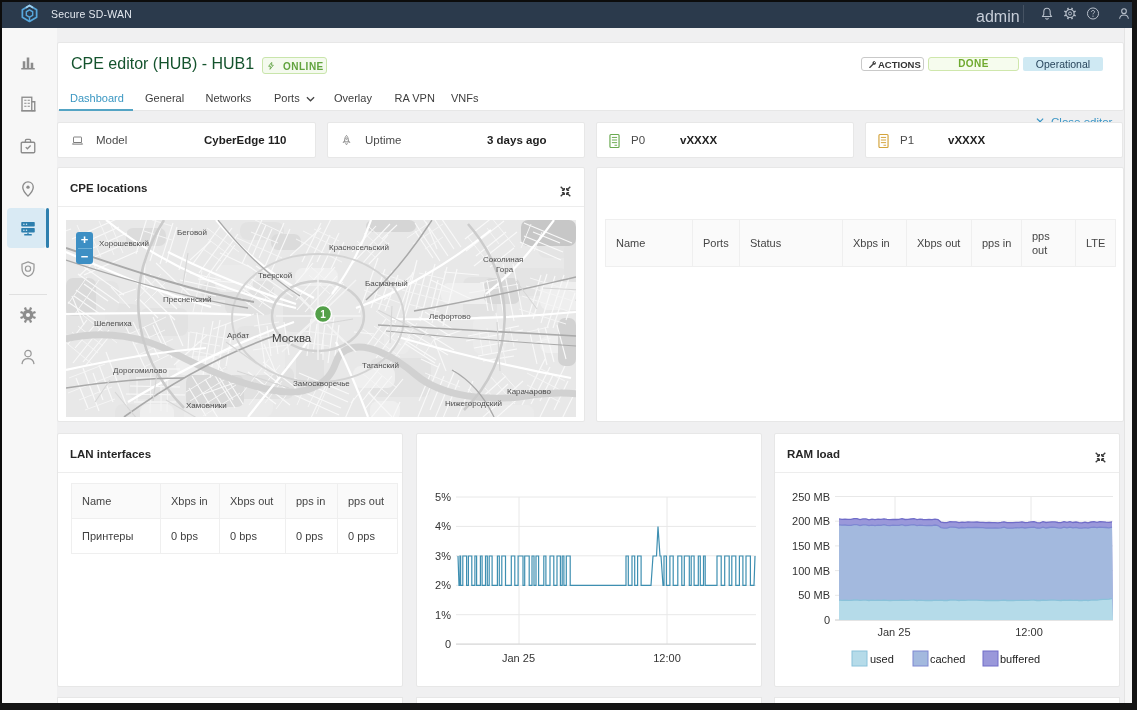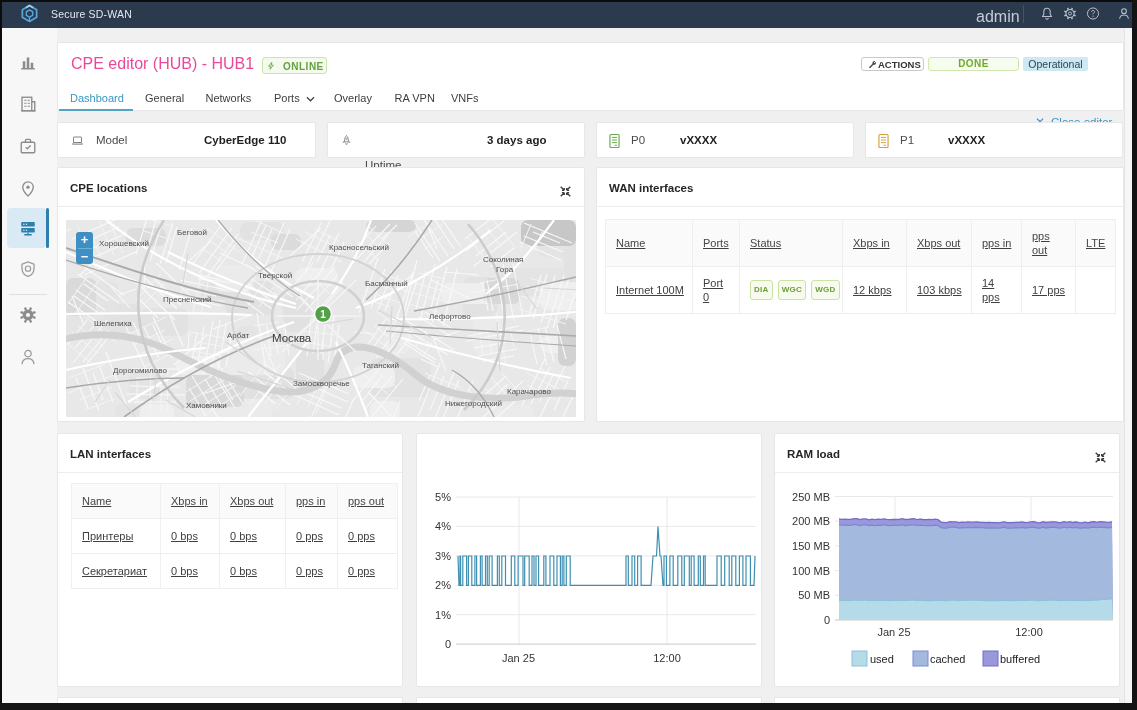--- a/index.html
+++ b/index.html
@@ -18,43 +18,43 @@
 #sidebar { position:absolute; left:0; top:28px; width:57px; height:675px; background:#f7f7f7; z-index:10; }
 #sidebar .sicon { position:absolute; left:19px; }
 #sidebar .active-bg { position:absolute; left:7px; top:180px; width:39px; height:40px; background:#d9eaf4; border-radius:4px; }
 #sidebar .active-bar { position:absolute; left:46px; top:180px; width:3px; height:40px; background:#2d7fae; border-radius:2px; }
 #sidebar .divider { position:absolute; left:9px; top:266px; width:38px; height:1px; background:#e0e0e0; }
 .card { position:absolute; background:#fff; border:1px solid #e7e7e7; border-radius:2px; }
 .card-head { position:relative; height:39px; border-bottom:1px solid #ededed; }
 .card-head .card-title { position:absolute; left:12px; top:14px; font-size:11.5px; font-weight:bold; color:#262626; }
 .expand-ic { position:absolute; right:13px; top:15px; width:11px; height:11px; }
 #hcard { left:57px; top:42px; width:1067px; height:69px; }
-#hcard h1 { position:absolute; left:13px; top:12px; font-size:16px; font-weight:400; color:#ec4899; }
+#hcard h1 { position:absolute; left:13px; top:12px; font-size:16px; font-weight:400; color:#14532d; }
 .badge-online { position:absolute; left:204px; top:13.5px; width:65px; height:17px; background:#f4faee; border:1px solid #c9e5ab; border-radius:3px; }
 .badge-online i { position:absolute; left:20px; top:3px; font-style:normal; font-size:10px; font-weight:bold; color:#61a33e; letter-spacing:0.5px; }
 #btn-actions { position:absolute; left:803px; top:14px; width:63px; height:14px; background:#fff; border:1px solid #c9c9c9; border-radius:3px; }
 #btn-actions i { position:absolute; left:16px; top:1px; font-style:normal; font-size:9.5px; font-weight:bold; color:#333; }
 #btn-done { position:absolute; left:870px; top:14px; width:91px; height:14px; background:#f6fcee; border:1px solid #cfe7ac; border-radius:3px; font-size:10px; font-weight:bold; color:#6fa92f; text-align:center; line-height:12px; letter-spacing:0.4px; }
-#btn-oper { position:absolute; left:965px; top:14px; width:65px; height:14px; background:#cfe9f3; border-radius:2px; font-size:10.5px; color:#28455c; text-align:center; line-height:14px; }
+#btn-oper { position:absolute; left:965px; top:14px; width:80px; height:14px; background:#cfe9f3; border-radius:2px; font-size:10.5px; color:#28455c; text-align:center; line-height:14px; }
 .tab { position:absolute; top:49px; font-size:11px; color:#3d3d3d; white-space:nowrap; }
 .tab.active { color:#3a97c2; }
 #tab-underline { position:absolute; left:1px; top:66px; width:74px; height:2px; background:#54a4c4; }
 #close-editor { position:absolute; left:977px; top:50px; font-size:11.5px; color:#3a95c5; white-space:nowrap;margin-top:22px; }
 #close-editor .x { font-size:12px; margin-right:6px; }
 .icard { position:absolute; top:122px; height:36px; }
 .icard .lbl { position:absolute; top:11px; font-size:11.5px; color:#4a4a4a; }
 .icard .val { position:absolute; top:11px; font-size:11.5px; font-weight:bold; color:#1f1f1f; }
 .icard svg { position:absolute; }
 #card-map { left:57px; top:167px; width:528px; height:255px; }
 #card-wan { left:596px; top:167px; width:528px; height:255px; }
 #card-lan { left:57px; top:433px; width:346px; height:254px; }
 #card-cpu { left:416px; top:433px; width:346px; height:254px; }
 #card-ram { left:774px; top:433px; width:346px; height:254px; }
 .pcard { position:absolute; top:697px; height:10px; background:#fff; border:1px solid #e7e7e7; }
-table { border-collapse:collapse; table-layout:fixed; font-size:11px; color:#404040;text-decoration:underline; }
+table { border-collapse:collapse; table-layout:fixed; font-size:11px; color:#404040; }
 th { font-weight:normal; text-align:left; background:#fafafa; color:#454545; }
 th, td { border:1px solid #efefef; padding:9px 6px 9px 10px; vertical-align:middle; line-height:14px; white-space:nowrap; }
 #card-lan th, #card-lan td { padding-top:10px; padding-bottom:10px; }
 .wbadge { display:inline-block; border-radius:3px; font-size:8px; font-weight:bold; padding:2px 3px; margin-right:5px; letter-spacing:0.3px; }
 .wb-o { background:#fdf6ec; border:1px solid #edd0a7; color:#ad7a28; }
 .wb-g { background:#f6fbee; border:1px solid #c9e3a3; color:#6d9c39; }
 #mapzoom { position:absolute; left:10px; top:12px; width:17px; height:32px; background:#3d8fc4; border-radius:3px; z-index:5; color:#fff; font-size:13px; text-align:center; line-height:16px; font-weight:bold; }
 #mapzoom .zline { position:absolute; left:2px; top:16px; width:14px; height:1px; background:#6fb0d6; }
 </style>
 </head>
@@ -192,21 +192,21 @@
     </svg>
   <span class="lbl" style="left:38px;">Model</span>
   <span class="val" style="left:146px;">CyberEdge 110</span>
 </div>
 <div class="card icard" id="ic-uptime" style="left:327px;width:258px;">
   <svg style="left:13px;top:10px" width="11" height="14" viewBox="0 0 24 24">
       <path d="M12 2 C15 5 16 9 16 12 L16 16 H8 L8 12 C8 9 9 5 12 2 Z" fill="none" stroke="#777" stroke-width="1.7"></path>
       <circle cx="12" cy="9" r="1.8" fill="none" stroke="#777" stroke-width="1.4"></circle>
       <path d="M8 13 L4.5 17.5 L8 16.5 M16 13 L19.5 17.5 L16 16.5 M10 18 C10 20 11 21.5 12 22.5 C13 21.5 14 20 14 18" fill="none" stroke="#777" stroke-width="1.5"></path>
     </svg>
-  <span class="lbl" style="left:37px;margin-top:25px;">Uptime</span>
+  <span class="lbl" style="left:37px;">Uptime</span>
   <span class="val" style="left:159px;">3 days ago</span>
 </div>
 <div class="card icard" id="ic-p0" style="left:596px;width:258px;">
   <svg style="left:11px;top:10px" width="13" height="16" viewBox="0 0 20 24">
       <rect x="3" y="2" width="14" height="20" rx="1.5" fill="none" stroke="#6aaa50" stroke-width="1.8"></rect>
       <path d="M6 6.5 H14 M6 10.5 H14 M6 14.5 H14" stroke="#6aaa50" stroke-width="1.5"></path>
       <path d="M10 18.5 H14" stroke="#6aaa50" stroke-width="1.5"></path>
     </svg>
   <span class="lbl" style="left:34px;">P0</span>
   <span class="val" style="left:83px;">vXXXX</span>
@@ -680,23 +680,20 @@
           <text x="206" y="122" font-size="11.5" fill="#3a3a3a">Москва</text>
           <circle cx="257" cy="94" r="8.5" fill="#53a049" stroke="#ffffff" stroke-width="1.5"></circle>
           <text x="257" y="98" font-size="10" font-weight="bold" fill="#ffffff" text-anchor="middle">1</text>
         </g>
       </svg>
     <div id="mapzoom">+<div class="zline"></div><div style="margin-top:1px">−</div></div>
   </div>
 </div>
 
 <div class="card" id="card-wan">
-  <div class="card-head">
-      <span class="card-title">WAN interfaces</span>
-    </div>
   <table style="position:absolute;left:8px;top:51px;width:510px;">
     <colgroup>
         <col style="width:87px">
         <col style="width:47px">
         <col style="width:103px">
         <col style="width:64px">
         <col style="width:65px">
         <col style="width:50px">
         <col style="width:54px">
         <col style="width:40px">
@@ -705,30 +702,20 @@
         <tr>
           <th>Name</th>
           <th>Ports</th>
           <th>Status</th>
           <th>Xbps in</th>
           <th>Xbps out</th>
           <th>pps in</th>
           <th>pps<br>out</th>
           <th>LTE</th>
         </tr>
-    <tr>
-          <td>Internet 100M</td>
-          <td>Port<br>0</td>
-          <td><span class="wbadge wb-g">DIA</span><span class="wbadge wb-g">WGC</span><span class="wbadge wb-g">WGD</span></td>
-          <td>12 kbps</td>
-          <td>103 kbps</td>
-          <td>14<br>pps</td>
-          <td>17 pps</td>
-          <td></td>
-        </tr>
   </tbody>
     </table>
 </div>
 
 <div class="card" id="card-lan">
   <div class="card-head">
       <span class="card-title">LAN interfaces</span>
     </div>
   <table style="position:absolute;left:13px;top:49px;width:326px;">
     <colgroup>
@@ -741,27 +728,20 @@
     <tbody>
         <tr>
           <th>Name</th>
           <th>Xbps in</th>
           <th>Xbps out</th>
           <th>pps in</th>
           <th>pps out</th>
         </tr>
     <tr>
           <td>Принтеры</td>
-          <td>0 bps</td>
-          <td>0 bps</td>
-          <td>0 pps</td>
-          <td>0 pps</td>
-        </tr>
-    <tr>
-          <td>Секретариат</td>
           <td>0 bps</td>
           <td>0 bps</td>
           <td>0 pps</td>
           <td>0 pps</td>
         </tr>
   </tbody>
     </table>
 </div>
 
 <div class="card" id="card-cpu">

